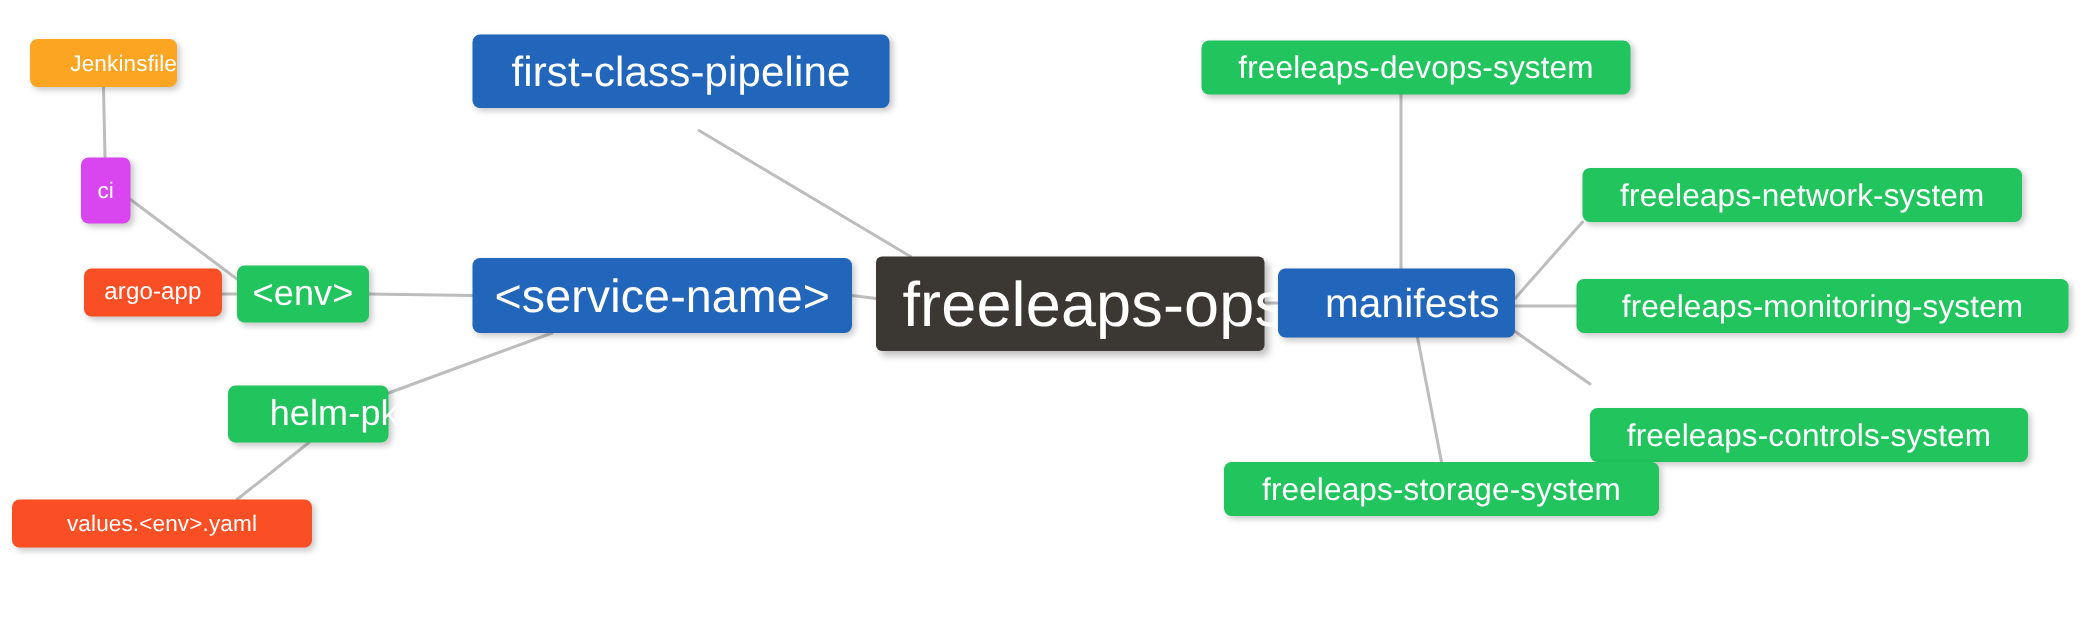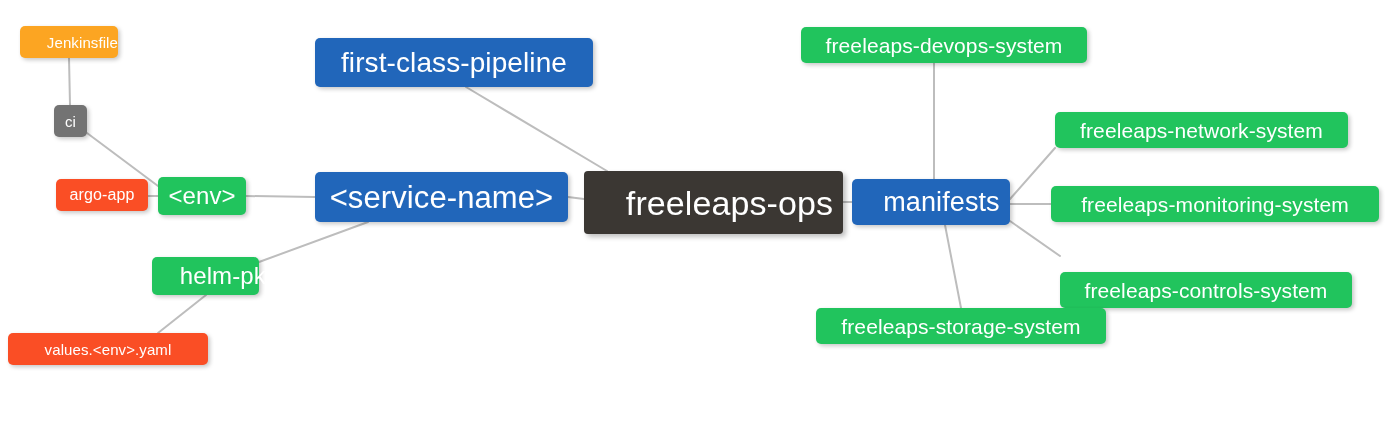--- a/index.html
+++ b/index.html
@@ -37,21 +37,21 @@
     white-space: nowrap;
     border-radius: 5px;
     box-shadow: 2px 2px 4px rgba(0,0,0,0.22);
     text-align: center;
     line-height: 1;
     letter-spacing: 0.1px;
   }
   .node-root {
     background: #3b3733;
     border-radius: 4px;
-    font-size: 34px;
+    font-size: 42px;
     box-shadow: 3px 3px 5px rgba(0,0,0,0.25);
     padding-left: 32px;
   }
   .node-l1-blue {
     background: #2166ba;
     font-size: 31px;
   }
   .node-manifests {
     background: #2166ba;
     font-size: 27px;
@@ -98,36 +98,36 @@
       <line x1="934" y1="63" x2="934" y2="179" stroke="#bdbdbd" stroke-width="2" stroke-linecap="round"></line>
       <line x1="1055" y1="148" x2="1010" y2="199" stroke="#bdbdbd" stroke-width="2" stroke-linecap="round"></line>
       <line x1="1051" y1="204" x2="1010" y2="204" stroke="#bdbdbd" stroke-width="2" stroke-linecap="round"></line>
       <line x1="1060" y1="256" x2="1010" y2="221" stroke="#bdbdbd" stroke-width="2" stroke-linecap="round"></line>
       <line x1="961" y1="308" x2="945" y2="225" stroke="#bdbdbd" stroke-width="2" stroke-linecap="round"></line>
     </svg>
   <div id="node-layer">
       <div class="node node-orange" style="left: 20px; top: 26px; width: 98px; height: 32px; background: rgb(252, 165, 34); justify-content: flex-end;">
         <span>Jenkinsfile</span>
       </div>
-      <div class="node node-red-sm" style="left: 54px; top: 105px; width: 33px; height: 32px; background: #737373;">
+      <div class="node node-red-sm" style="left: 54px; top: 105px; width: 33px; height: 44px; background: #d946ef;">
         <span>ci</span>
       </div>
       <div class="node node-red" style="left: 32px; top: 179px; width: 92px; height: 32px; background: rgb(250, 78, 37); margin-left: 24px;">
         <span>argo-app</span>
       </div>
       <div class="node node-green-sm" style="left: 158px; top: 177px; width: 88px; height: 38px; background: rgb(33, 196, 93);">
         <span>&lt;env&gt;</span>
       </div>
       <div class="node node-green-sm" style="left: 152px; top: 257px; width: 107px; height: 38px; background: rgb(33, 196, 93); padding-left: 48px;">
         <span>helm-pkg</span>
       </div>
       <div class="node node-red-sm" style="left: 8px; top: 333px; width: 200px; height: 32px; background: rgb(250, 78, 37);">
         <span>values.&lt;env&gt;.yaml</span>
       </div>
-      <div class="node node-pipeline" style="left: 315px; top: 38px; width: 278px; height: 49px; background: rgb(33, 102, 186);">
+      <div class="node node-pipeline" style="left: 315px; top: 23px; width: 278px; height: 49px; background: rgb(33, 102, 186);">
         <span>first-class-pipeline</span>
       </div>
       <div class="node node-l1-blue" style="left: 315px; top: 172px; width: 253px; height: 50px; background: rgb(33, 102, 186);">
         <span>&lt;service-name&gt;</span>
       </div>
       <div class="node node-root" style="left: 584px; top: 171px; width: 259px; height: 63px; background: rgb(59, 55, 51);">
         <span>freeleaps-ops</span>
       </div>
       <div class="node node-manifests" style="left: 852px; top: 179px; width: 158px; height: 46px; background: rgb(33, 102, 186); padding-left: 21px;">
         <span>manifests</span>

